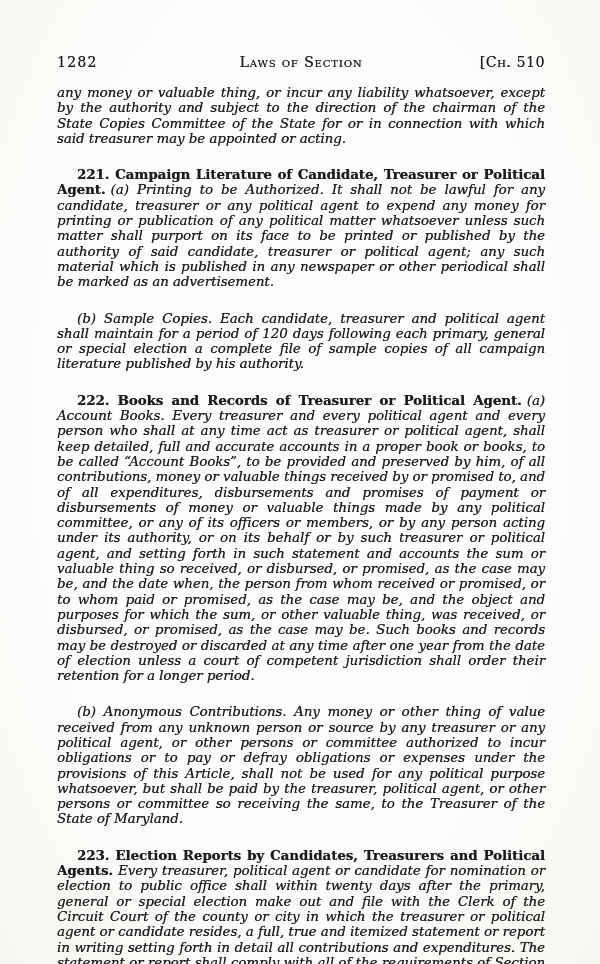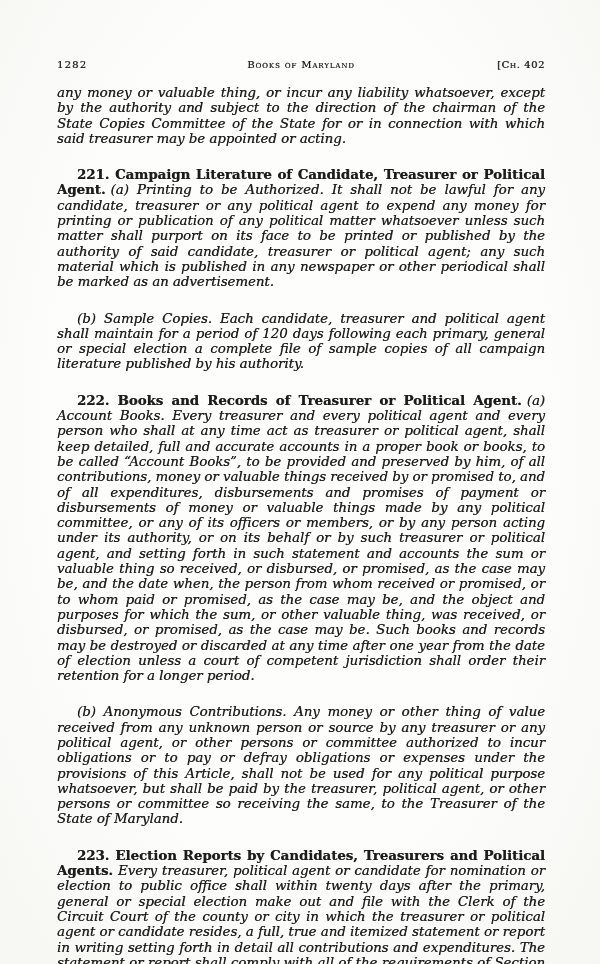--- a/index.html
+++ b/index.html
@@ -12,21 +12,21 @@
   }
   .page {
     position: relative; width: 600px; height: 964px;
     background: radial-gradient(ellipse at 50% 45%, #fdfdfc 55%, #f6f6f2 100%);
   }
   .running-head {
     position: relative;
     margin: 0 55px 0 57px;
     padding-top: 54px;
     height: 70px;
-    font-size: 10px;
+    font-size: 14px;
     text-shadow: 0.35px 0 0 rgba(28,28,28,0.75);
   }
   .page-num { position: absolute; left: 0; bottom: 0; letter-spacing: 1.2px; }
   .head-title {
     position: absolute; left: 0; right: 0; bottom: 0;
     text-align: center;
     font-variant: small-caps;
     letter-spacing: 0.9px;
   }
   .chap { position: absolute; right: 0; bottom: 0; font-variant: small-caps; letter-spacing: 0.6px; }
@@ -45,22 +45,22 @@
   .lead { font-style: normal; font-weight: 700; margin-right: 5px; }
   .lead:empty { display: none; margin: 0; }
 </style>
 </head>
 <body>
 
 <div class="page">
 
   <header class="running-head">
     <span class="page-num">1282</span>
-    <span class="head-title">Books of Maryland</span>
-    <span class="chap">[Ch. 402</span>
+    <span class="head-title">Laws of Section</span>
+    <span class="chap">[Ch. 510</span>
   </header>
 
   <main class="text-block">
 
     <p class="para no-indent"><span class="body">any money or valuable thing, or incur any liability whatsoever, except by the authority and subject to the direction of the chairman of the State Copies Committee of the State for or in connection with which said treasurer may be appointed or acting.</span></p>
 
     <p class="para sect"><span class="lead">221. Campaign Literature of Candidate, Treasurer or Political Agent.</span><span class="body">(a) Printing to be Authorized. It shall not be lawful for any candidate, treasurer or any political agent to expend any money for printing or publication of any political matter whatsoever unless such matter shall purport on its face to be printed or published by the authority of said candidate, treasurer or political agent; any such material which is published in any newspaper or other periodical shall be marked as an advertisement.</span></p>
 
     <p class="para sub"><span class="body">(b) Sample Copies. Each candidate, treasurer and political agent shall maintain for a period of 120 days following each primary, general or special election a complete file of sample copies of all campaign literature published by his authority.</span></p>
 

